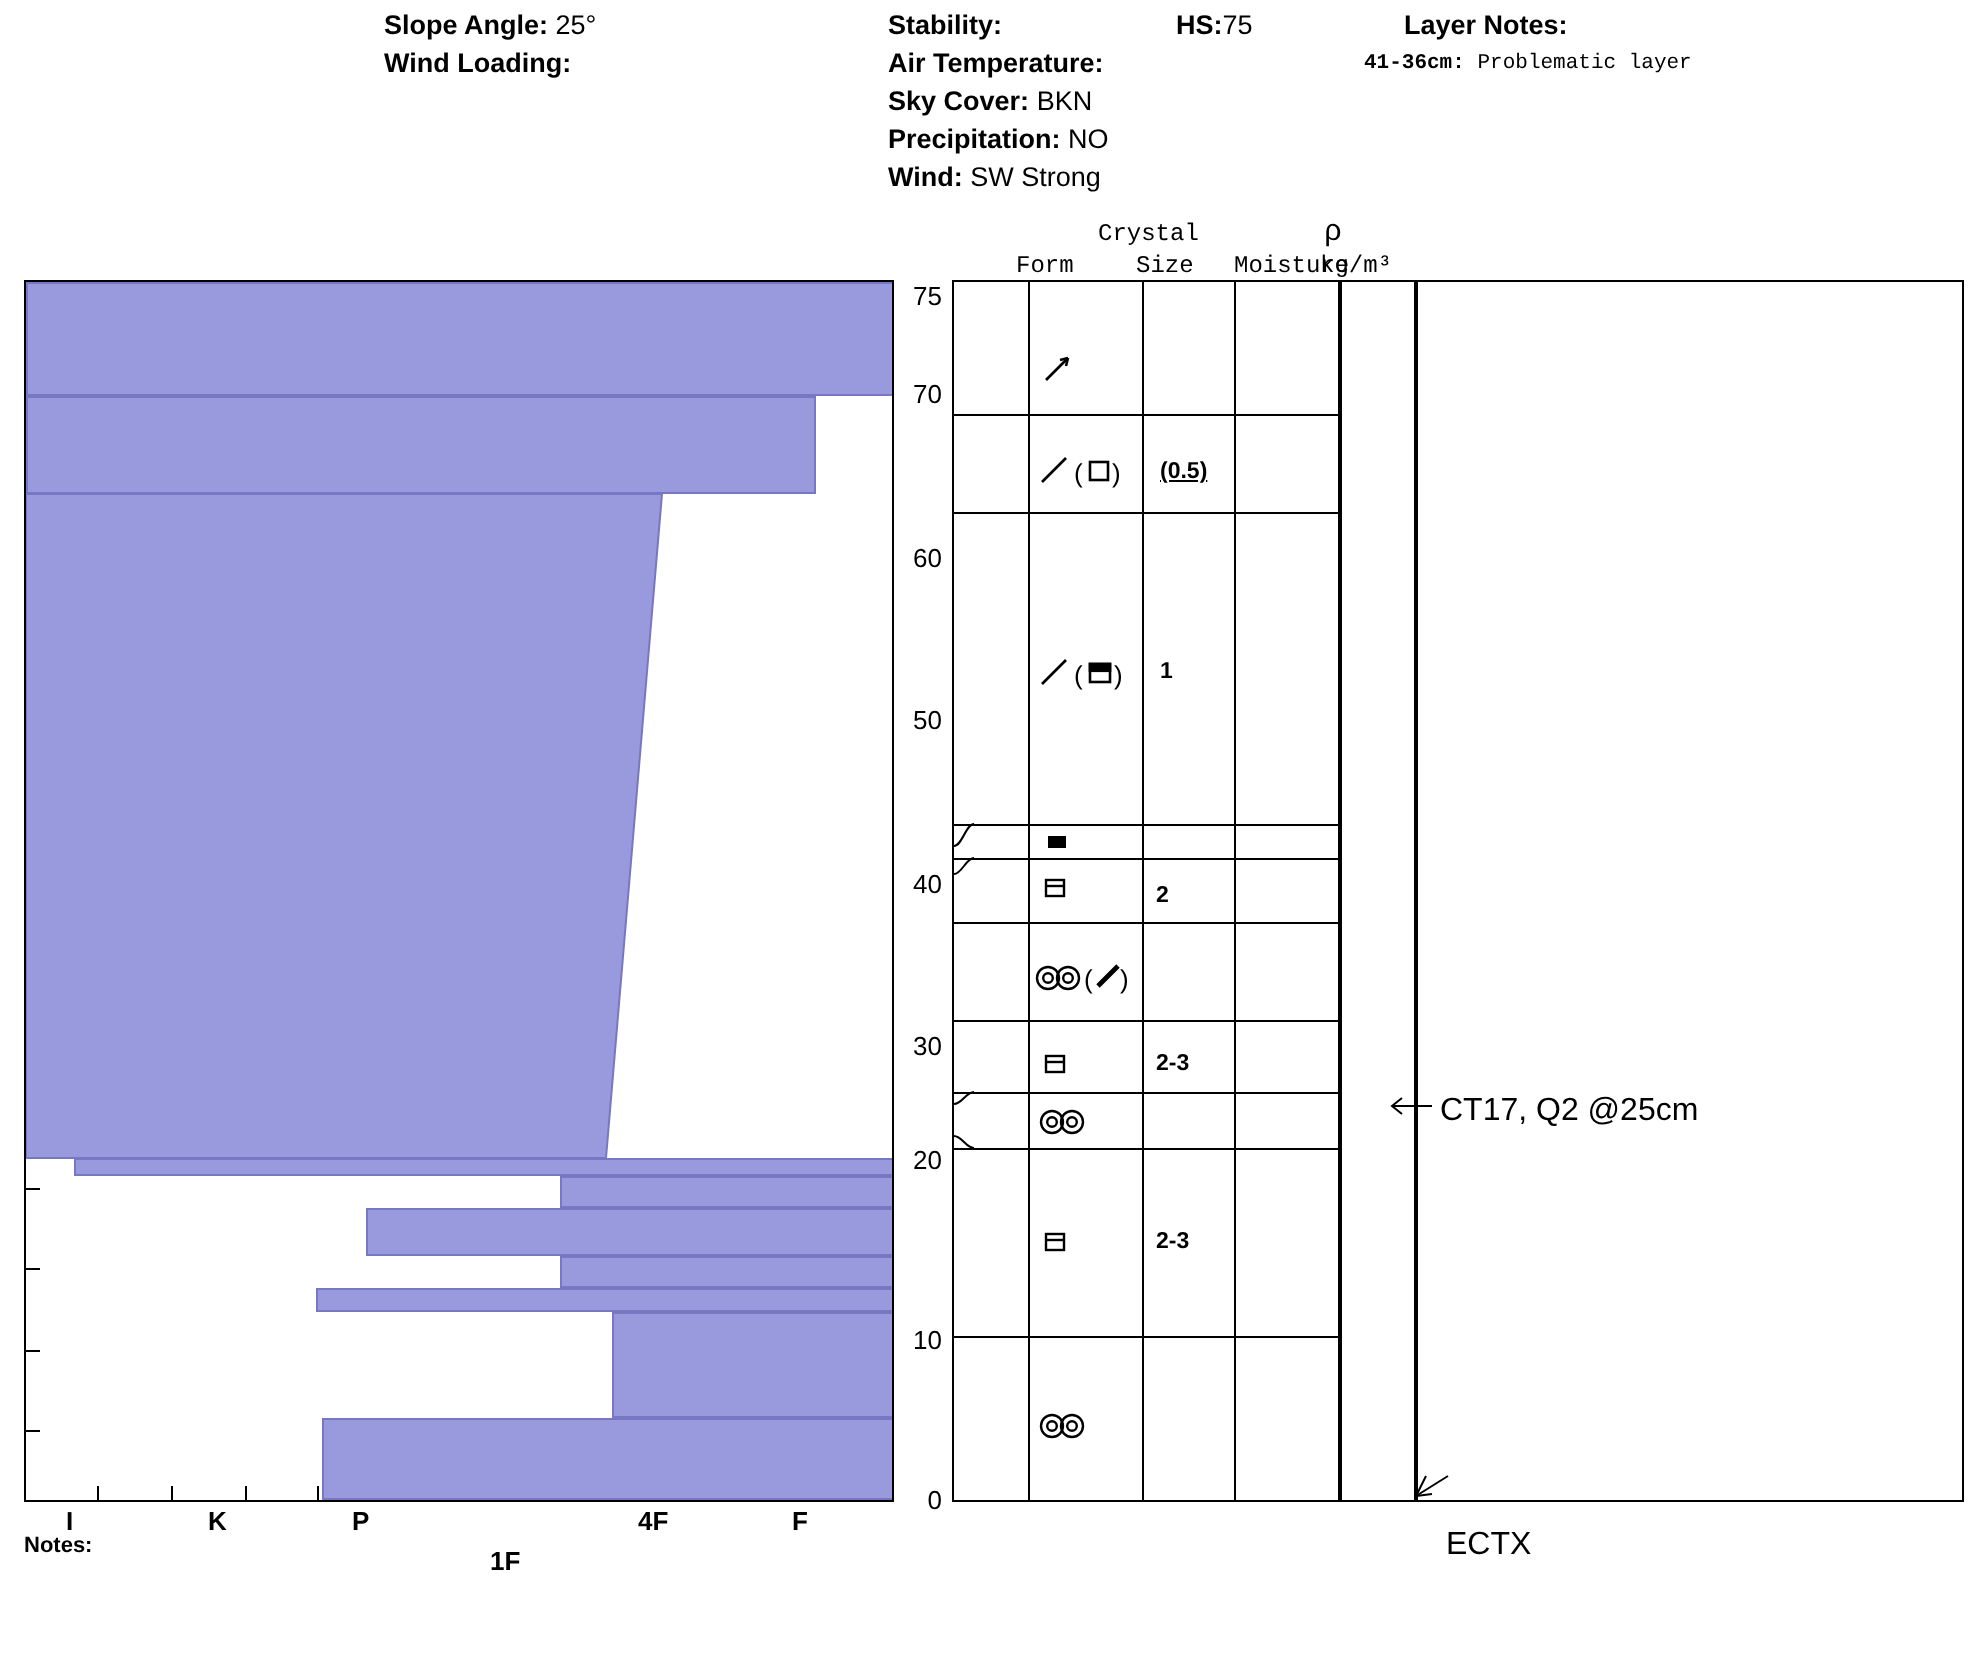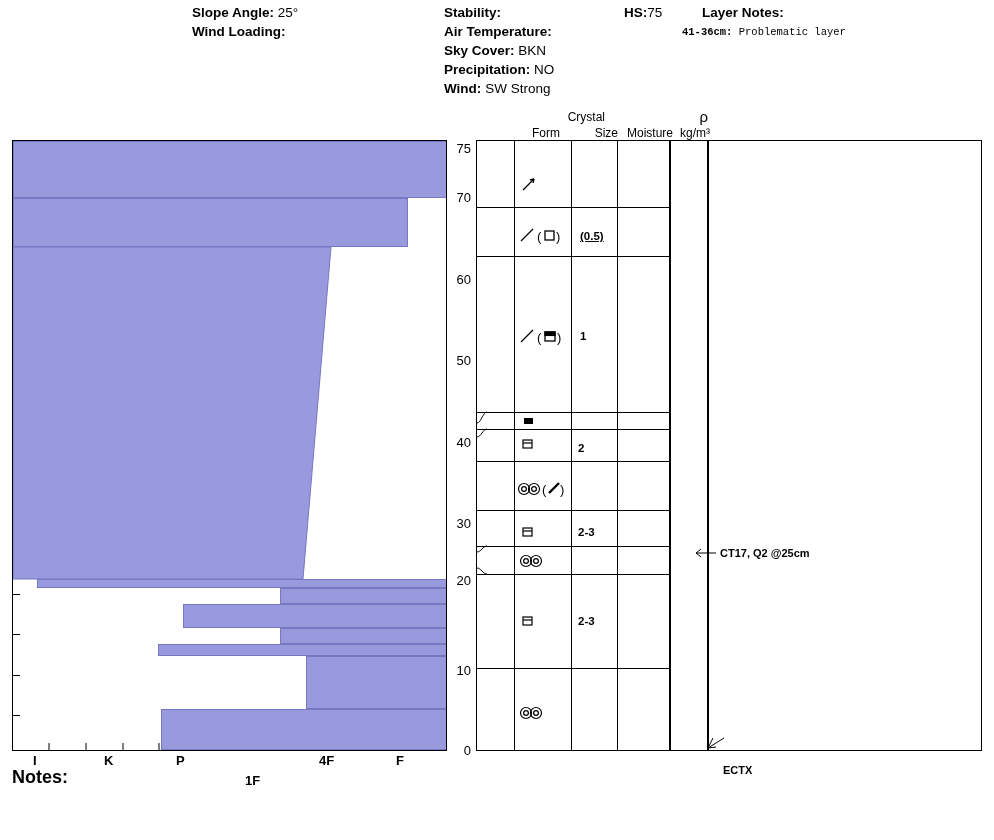--- a/index.html
+++ b/index.html
@@ -12,29 +12,29 @@
     overflow: hidden;
   }
   #root { position: relative; width: 994px; height: 840px; }
 
   
   .hdr { position: absolute; font-size: 13.5px; line-height: 19px; white-space: nowrap; }
   .lbl { font-weight: bold; }
   .col1 { left: 12px;  top: 3px; }
   .col2 { left: 192px; top: 3px; }
   .col3 { left: 444px; top: 3px; }
-  .col4 { left: 624px; top: 3px; }
+  .col4 { left: 588px; top: 3px; }
   .col5 { left: 702px; top: 3px; }
   .note-sub { position: absolute; left: 682px; top: 26px; font-size: 10.5px; font-weight: bold; white-space: nowrap; font-family: Liberation Mono, monospace; }
   .note-sub span.reg { font-weight: normal; }
   .row { display: block; }
   .val { font-weight: normal; }
 
   
-  .tblhdr { position: absolute; font-size: 12px; text-align: right; }
+  .tblhdr { position: absolute; font-size: 12px; text-align: left; font-family: Liberation Mono, monospace; }
 
   
   .plot {
     position: absolute;
     left: 12px; top: 140px;
     width: 435px; height: 611px;
     border: 1px solid #000;
     background: #fff;
     overflow: hidden;
   }
@@ -57,23 +57,23 @@
   
   .hard { position: absolute; top: 753px; font-size: 13px; font-weight: bold; }
 
   
   .tbl { position: absolute; border: 1px solid #000; background: #fff; }
   .vline { position: absolute; width: 0; border-left: 1px solid #000; }
   .hline { position: absolute; height: 0; border-top: 1px solid #000; }
   .gf { position: absolute; }
   .grain-txt { position: absolute; font-size: 11.5px; font-weight: bold; }
 
-  .comment { position: absolute; font-size: 11px; white-space: nowrap; font-weight: bold; }
-
-  .notes { position: absolute; left: 12px; top: 767px; font-size: 18px; font-weight: bold; }
+  .comment { position: absolute; font-size: 16px; white-space: nowrap; }
+
+  .notes { position: absolute; left: 12px; top: 767px; font-size: 11px; font-weight: bold; }
 
   svg { display: block; overflow: visible; }
 </style>
 </head>
 <body>
 
 <div id="root">
 
 
   <div class="hdr col2">

